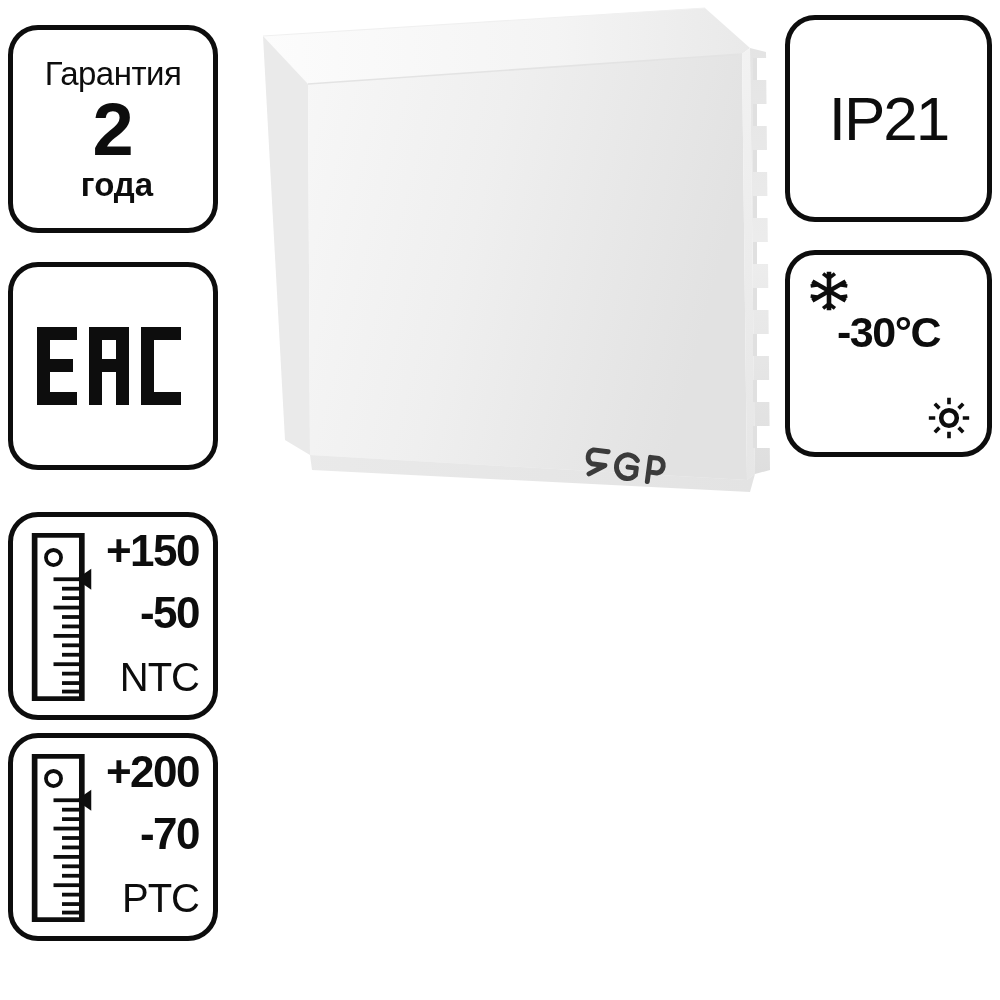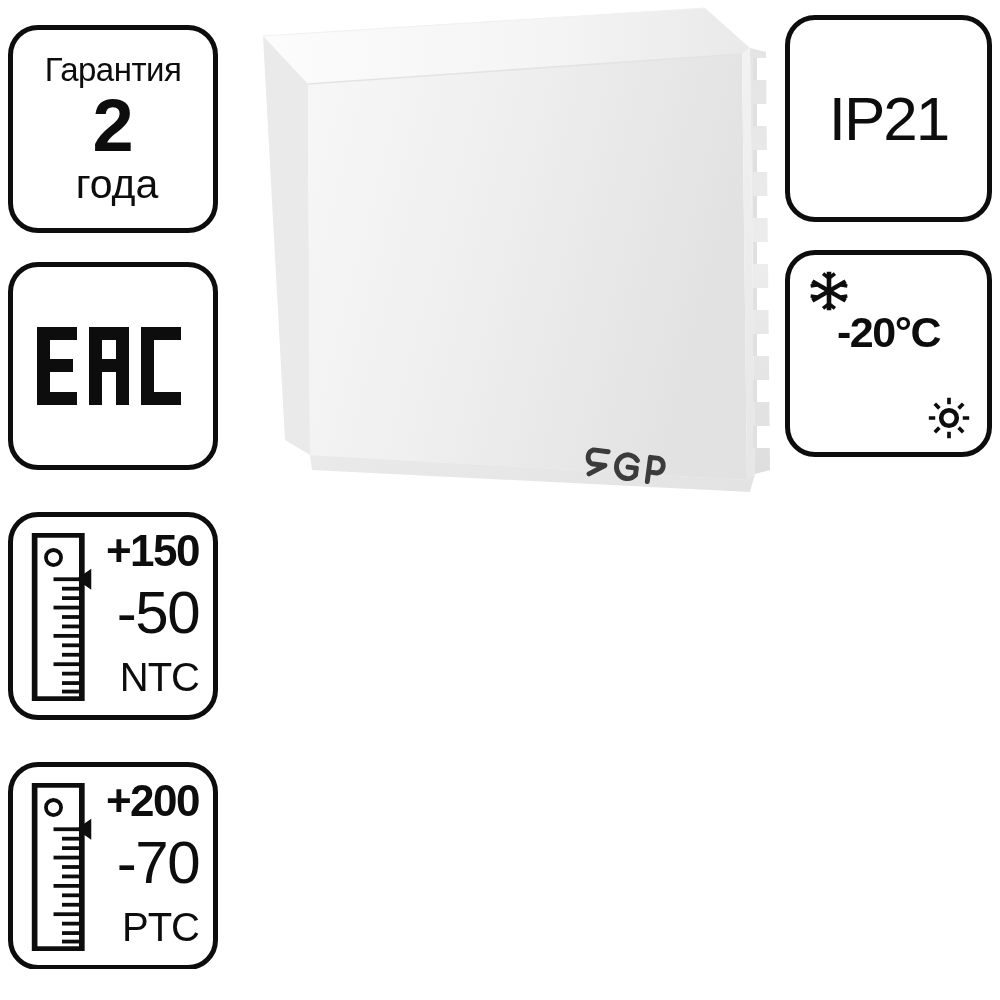--- a/index.html
+++ b/index.html
@@ -41,34 +41,34 @@
     letter-spacing: -0.5px;
     margin-bottom: 2px;
   }
   .warranty-num {
     font-size: 74px;
     line-height: 0.98;
     font-weight: 700;
     margin: 2px 0 2px 0;
   }
   .warranty-bottom {
-    font-size: 41px;
-    line-height: 1;
-    font-weight: 400;
+    font-size: 33px;
+    line-height: 1;
+    font-weight: 700;
     margin-left: 8px;
   }
 
   
   #badge-eac { left: 8px; top: 262px; width: 210px; height: 208px; }
   .eac-wrap { width: 152px; height: 78px; }
   .eac-wrap svg { display:block; width:100%; height:100%; }
 
   
   #badge-ntc { left: 8px; top: 512px; width: 210px; height: 208px; }
-  #badge-ptc { left: 8px; top: 762px; width: 210px; height: 208px; }
+  #badge-ptc { left: 8px; top: 733px; width: 210px; height: 208px; }
   .thermo-row {
     display: flex;
     flex-direction: row;
     align-items: stretch;
     width: 100%;
     height: 100%;
     padding: 16px 10px 14px 18px;
     box-sizing: border-box;
   }
   .thermo-graphic { width: 62px; flex: 0 0 62px; }
@@ -83,22 +83,22 @@
     padding-bottom: 2px;
   }
   .thermo-hi {
     font-size: 44px;
     font-weight: 700;
     line-height: 1;
     letter-spacing: -1.5px;
     margin-top: -4px;
   }
   .thermo-lo {
-    font-size: 60px;
-    font-weight: 400;
+    font-size: 44px;
+    font-weight: 700;
     line-height: 1;
     letter-spacing: -1.5px;
     margin-top: -4px;
   }
   .thermo-type {
     font-size: 40px;
     font-weight: 400;
     line-height: 1;
     letter-spacing: -1px;
     margin-bottom: 2px;
@@ -285,21 +285,21 @@
             <line x1="24" y1="38" x2="30.5" y2="43"></line>
             <line x1="11" y1="17.5" x2="4" y2="18.5"></line>
             <line x1="11" y1="30.5" x2="4" y2="29.5"></line>
             <line x1="37" y1="17.5" x2="44" y2="18.5"></line>
             <line x1="37" y1="30.5" x2="44" y2="29.5"></line>
           </g>
         </svg>
       </div>
 
       <div class="temp-lines">
-        <div class="temp-line">-20°C</div>
+        <div class="temp-line">-30°C</div>
       </div>
 
       <div class="sun-ico">
         <svg viewBox="0 0 48 48" xmlns="http://www.w3.org/2000/svg" aria-label="sun">
           <circle cx="24" cy="24" r="8.5" fill="none" stroke="#0d0d0d" stroke-width="5"></circle>
           <g stroke="#0d0d0d" stroke-width="4" stroke-linecap="butt">
             <line x1="24" y1="2" x2="24" y2="9"></line>
             <line x1="24" y1="39" x2="24" y2="46"></line>
             <line x1="2" y1="24" x2="9" y2="24"></line>
             <line x1="39" y1="24" x2="46" y2="24"></line>

